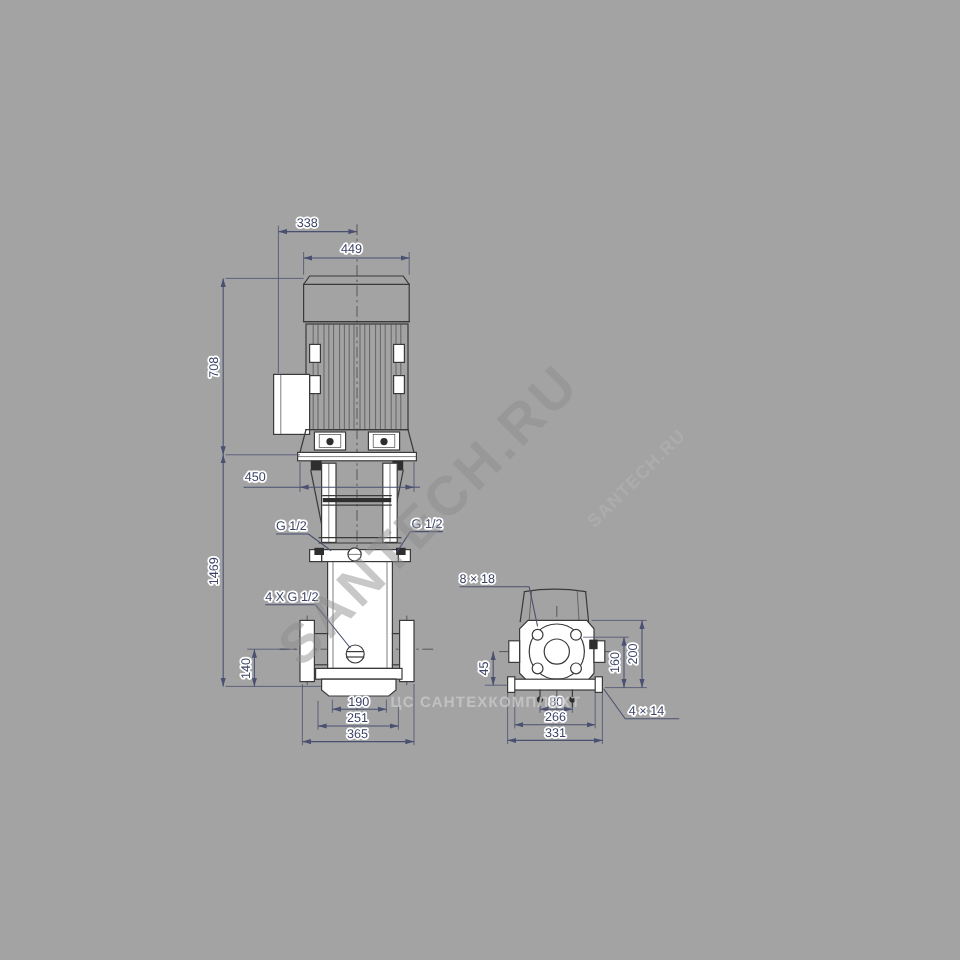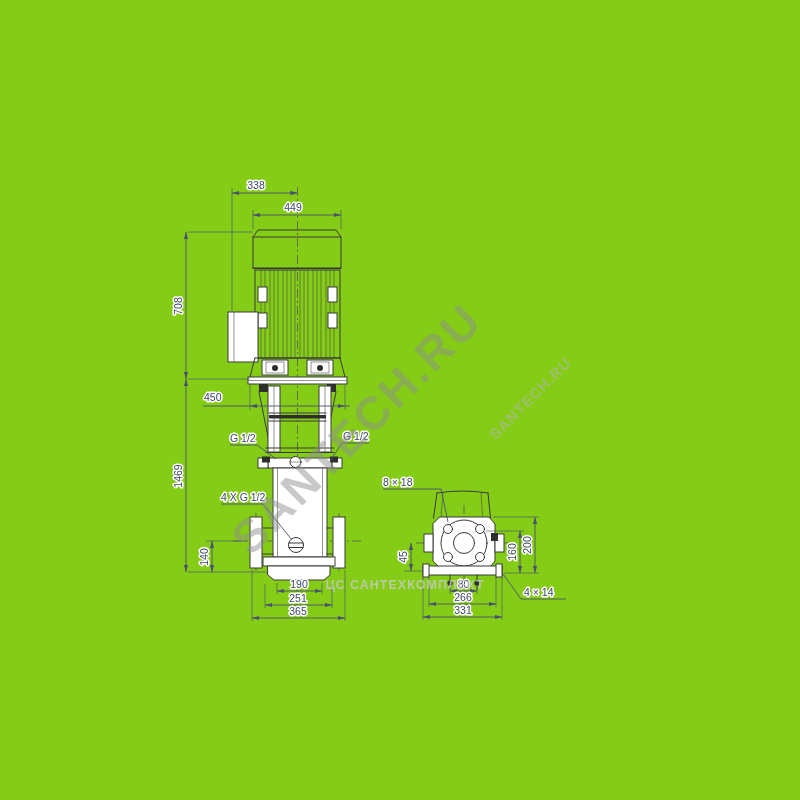--- a/index.html
+++ b/index.html
@@ -1,16 +1,16 @@
 <!DOCTYPE html>
 <html><head>
 <meta charset="utf-8">
 <style>
   html,body{margin:0;padding:0;background:#ffffff;}
-  .page{width:800px;height:800px;background:#84cc16;position:relative;overflow:hidden;}
+  .page{width:800px;height:800px;background:#a3a3a3;position:relative;overflow:hidden;}
   svg{display:block;}
   .ln{stroke:#3a3a3a;stroke-width:1;fill:none;stroke-linecap:square;}
   .lnt{stroke:#4c4c4c;stroke-width:.6;fill:none;}
   .wfill{fill:#ffffff;}
   .dark{fill:#2e2e2e;stroke:none;}
   .cl{stroke:#555;stroke-width:.8;fill:none;stroke-dasharray:9 3 2 3;}
   .dim{stroke:#4a5070;stroke-width:.9;fill:none;}
   .ext{stroke:#4a5070;stroke-width:.65;fill:none;}
   .dimtext{font:10.5px "Liberation Sans",sans-serif;fill:#3d4468;paint-order:stroke;stroke:#fff;stroke-width:3px;stroke-linejoin:round;}
   .wm-main{font:bold 46px "Liberation Sans",sans-serif;fill:#8e8e8e;opacity:.48;letter-spacing:3px;}

